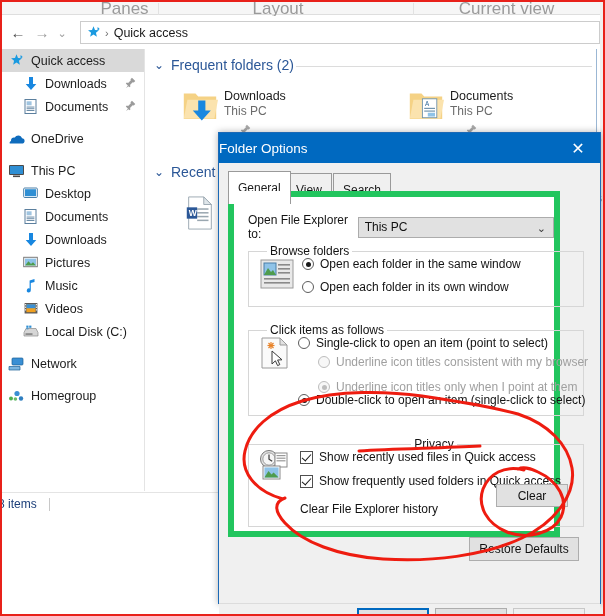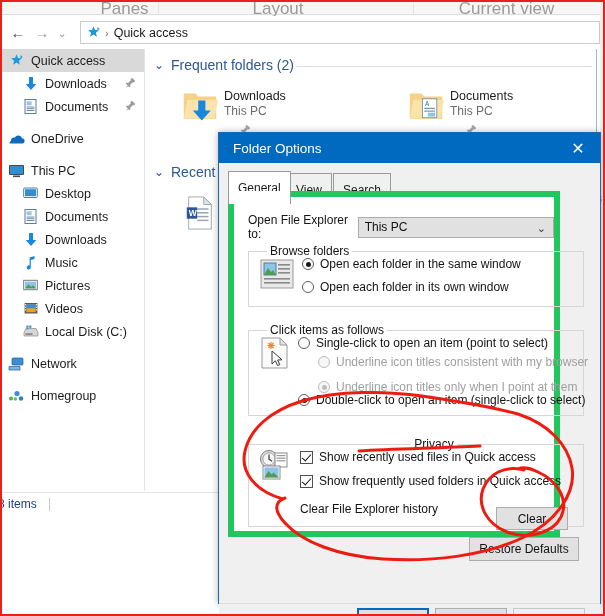--- a/index.html
+++ b/index.html
@@ -167,21 +167,20 @@
     position: absolute;
     left: 216px; top: 130px;
     width: 383px; height: 472px;
     background: #f0f0f0;
     border: 1px solid #1b69b6;
     box-shadow: 0 0 7px rgba(0,0,0,.30);
   }
   .dlg-title {
     height: 30px; background: #0069c0;
     display: flex; align-items: center;
-    padding-left: 14px;
     color: #ffffff; font-size: 13.5px;
   }
   .dlg-close {
     position: absolute; right: 0; top: 0;
     width: 44px; height: 30px;
     display: flex; align-items: center; justify-content: center;
     color: #ffffff; font-size: 16px;
   }
   .dlg-body {
     position: absolute; left: 0; top: 30px;
@@ -447,36 +446,36 @@
         <span class="nav-ico">
           <svg width="14" height="15" viewBox="0 0 14 15">
               <path d="M5 1 h4 v7 h3.3 L7 14 L1.7 8 H5 Z" fill="#1887e0"></path>
             </svg>
         </span>
         <span>Downloads</span>
       </div>
 
       <div class="nav-item lvl1">
         <span class="nav-ico">
-          <svg width="12" height="15" viewBox="0 0 12 15">
-              <path d="M9.5 1 L4.6 2.5 v8.1 a2 2 0 1 0 1.2 1.7 V5.1 L9.5 3.9 Z" fill="#1887e0"></path>
-            </svg>
-        </span>
-        <span>Music</span>
-      </div>
-
-      <div class="nav-item lvl1">
-        <span class="nav-ico">
           <svg width="15" height="13" viewBox="0 0 15 13">
               <rect x="0.7" y="1.3" width="13.6" height="9.4" fill="#fff" stroke="#7a7a7a"></rect>
               <rect x="2" y="2.6" width="11" height="6.8" fill="#8fc3e8"></rect>
               <path d="M2 9.4 L5.5 5.2 L8 8 L10 6.3 L13 9.4 Z" fill="#4e9c4e"></path>
             </svg>
         </span>
         <span>Pictures</span>
+      </div>
+
+      <div class="nav-item lvl1">
+        <span class="nav-ico">
+          <svg width="12" height="15" viewBox="0 0 12 15">
+              <path d="M9.5 1 L4.6 2.5 v8.1 a2 2 0 1 0 1.2 1.7 V5.1 L9.5 3.9 Z" fill="#1887e0"></path>
+            </svg>
+        </span>
+        <span>Music</span>
       </div>
 
       <div class="nav-item lvl1">
         <span class="nav-ico">
           <svg width="14" height="13" viewBox="0 0 14 13">
               <rect x="0.6" y="1" width="12.8" height="10.5" fill="#5b5b5b"></rect>
               <rect x="2.4" y="2.3" width="9.2" height="7.9" fill="#f0a020"></rect>
               <path d="M2.4 2.3 h9.2 v3.9 h-9.2Z" fill="#3a8fd4"></path>
               <g fill="#e8e8e8">
                 <rect x="1" y="2" width="1.1" height="1.3"></rect>
@@ -717,21 +716,21 @@
         </svg>
         <div class="opt" style="left:66px; top:253px;">
           <span class="cbx on"></span>
           <span>Show recently used files in Quick access</span>
         </div>
         <div class="opt" style="left:66px; top:277px;">
           <span class="cbx on"></span>
           <span>Show frequently used folders in Quick access</span>
         </div>
         <div class="plain-txt" style="left:66px; top:305px;">Clear File Explorer history</div>
-        <div class="btn" style="left:262px; top:310px; width:72px; height:23px;">
+        <div class="btn" style="left:262px; top:287px; width:72px; height:23px;">
           <span>Clear</span>
         </div>
 
         <div class="btn" style="left:235px; top:340px; width:110px; height:24px;">
           <span>Restore Defaults</span>
         </div>
       </div>
       <div class="panel-mask"></div>
 
       <div class="dlg-footer">

